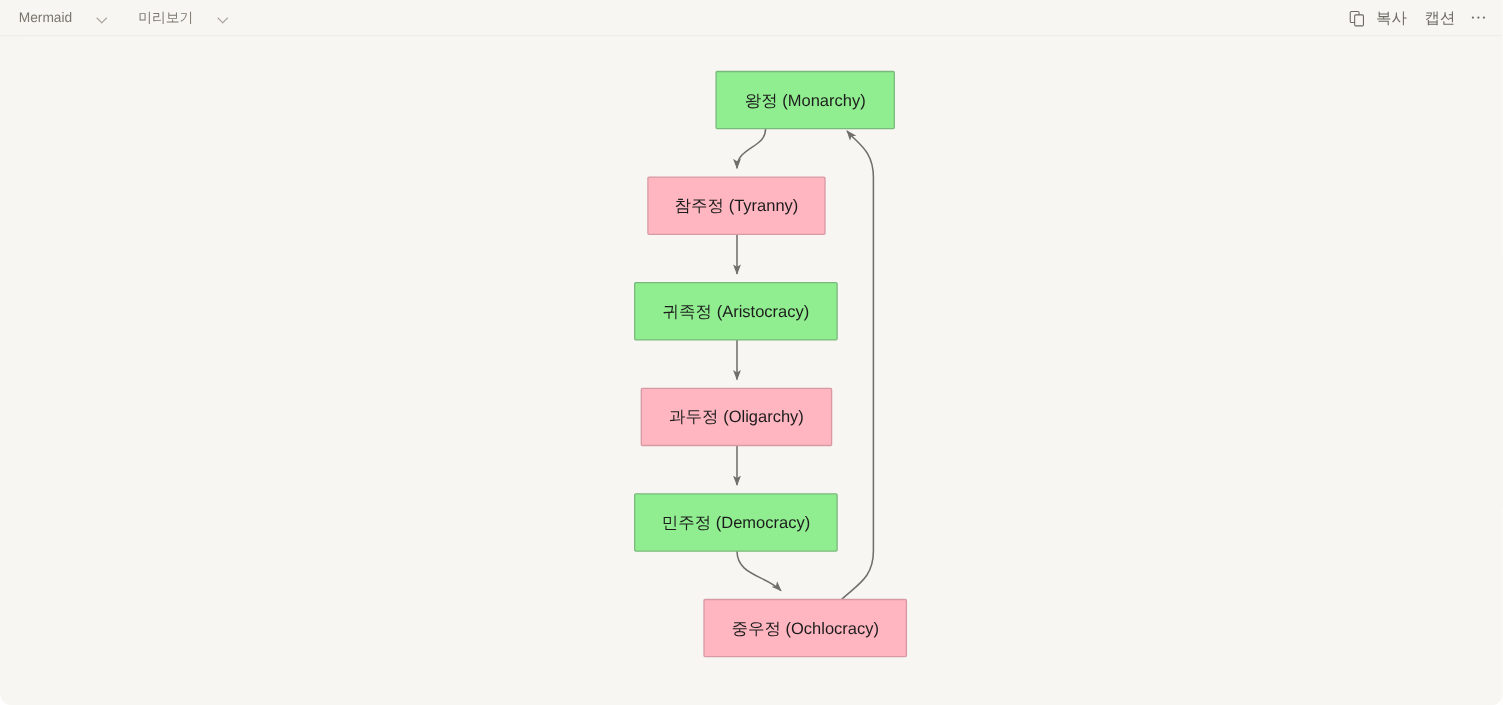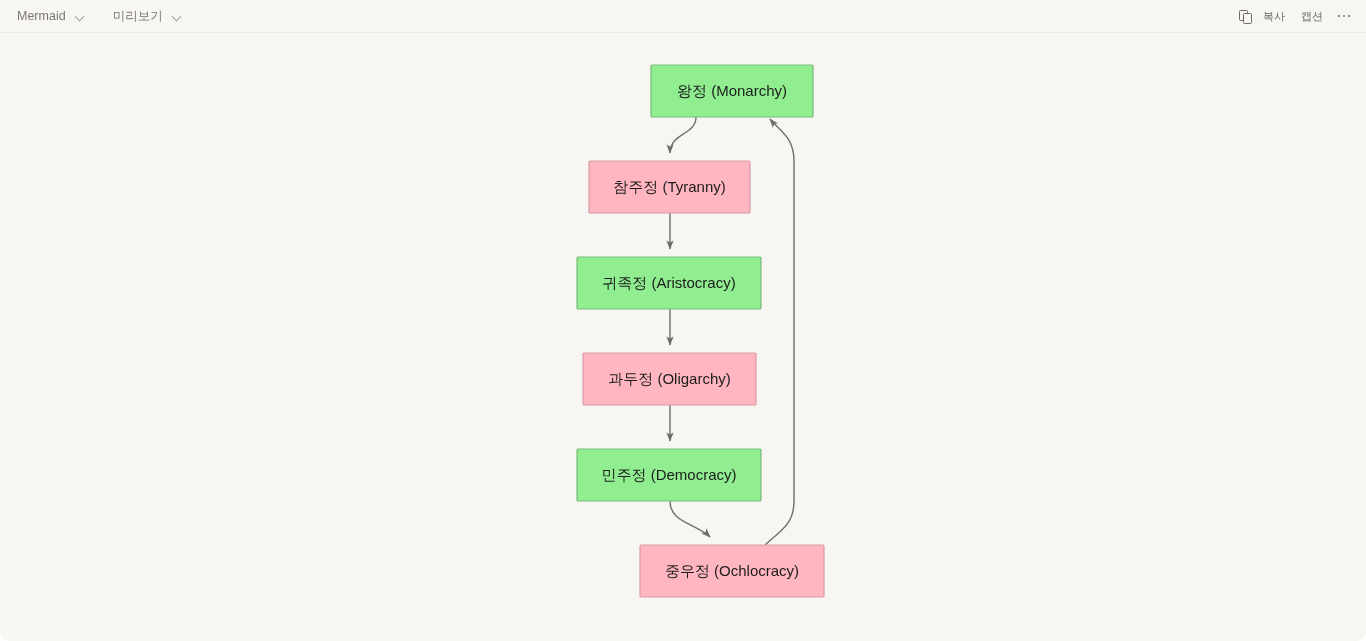--- a/index.html
+++ b/index.html
@@ -50,21 +50,21 @@
 
   .toolbar-right {
     display: flex;
     align-items: center;
     gap: 2px;
   }
 
   .menu-chip {
     display: flex;
     align-items: center;
-    gap: 10px;
+    gap: 23px;
     padding: 3px 5px;
     border-radius: 4px;
     cursor: default;
     color: #7a776f;
     font-size: 12.5px;
     line-height: 1;
     white-space: nowrap;
   }
 
   .chev {
@@ -87,21 +87,21 @@
   }
 
   .tool-btn {
     display: flex;
     align-items: center;
     gap: 12px;
     height: 22px;
     padding: 0 7px;
     border-radius: 4px;
     color: #6d6a63;
-    font-size: 11px;
+    font-size: 14px;
     line-height: 1;
     cursor: default;
     white-space: nowrap;
   }
 
   .copy-ico {
     position: relative;
     width: 12px;
     height: 13px;
     flex: 0 0 auto;

